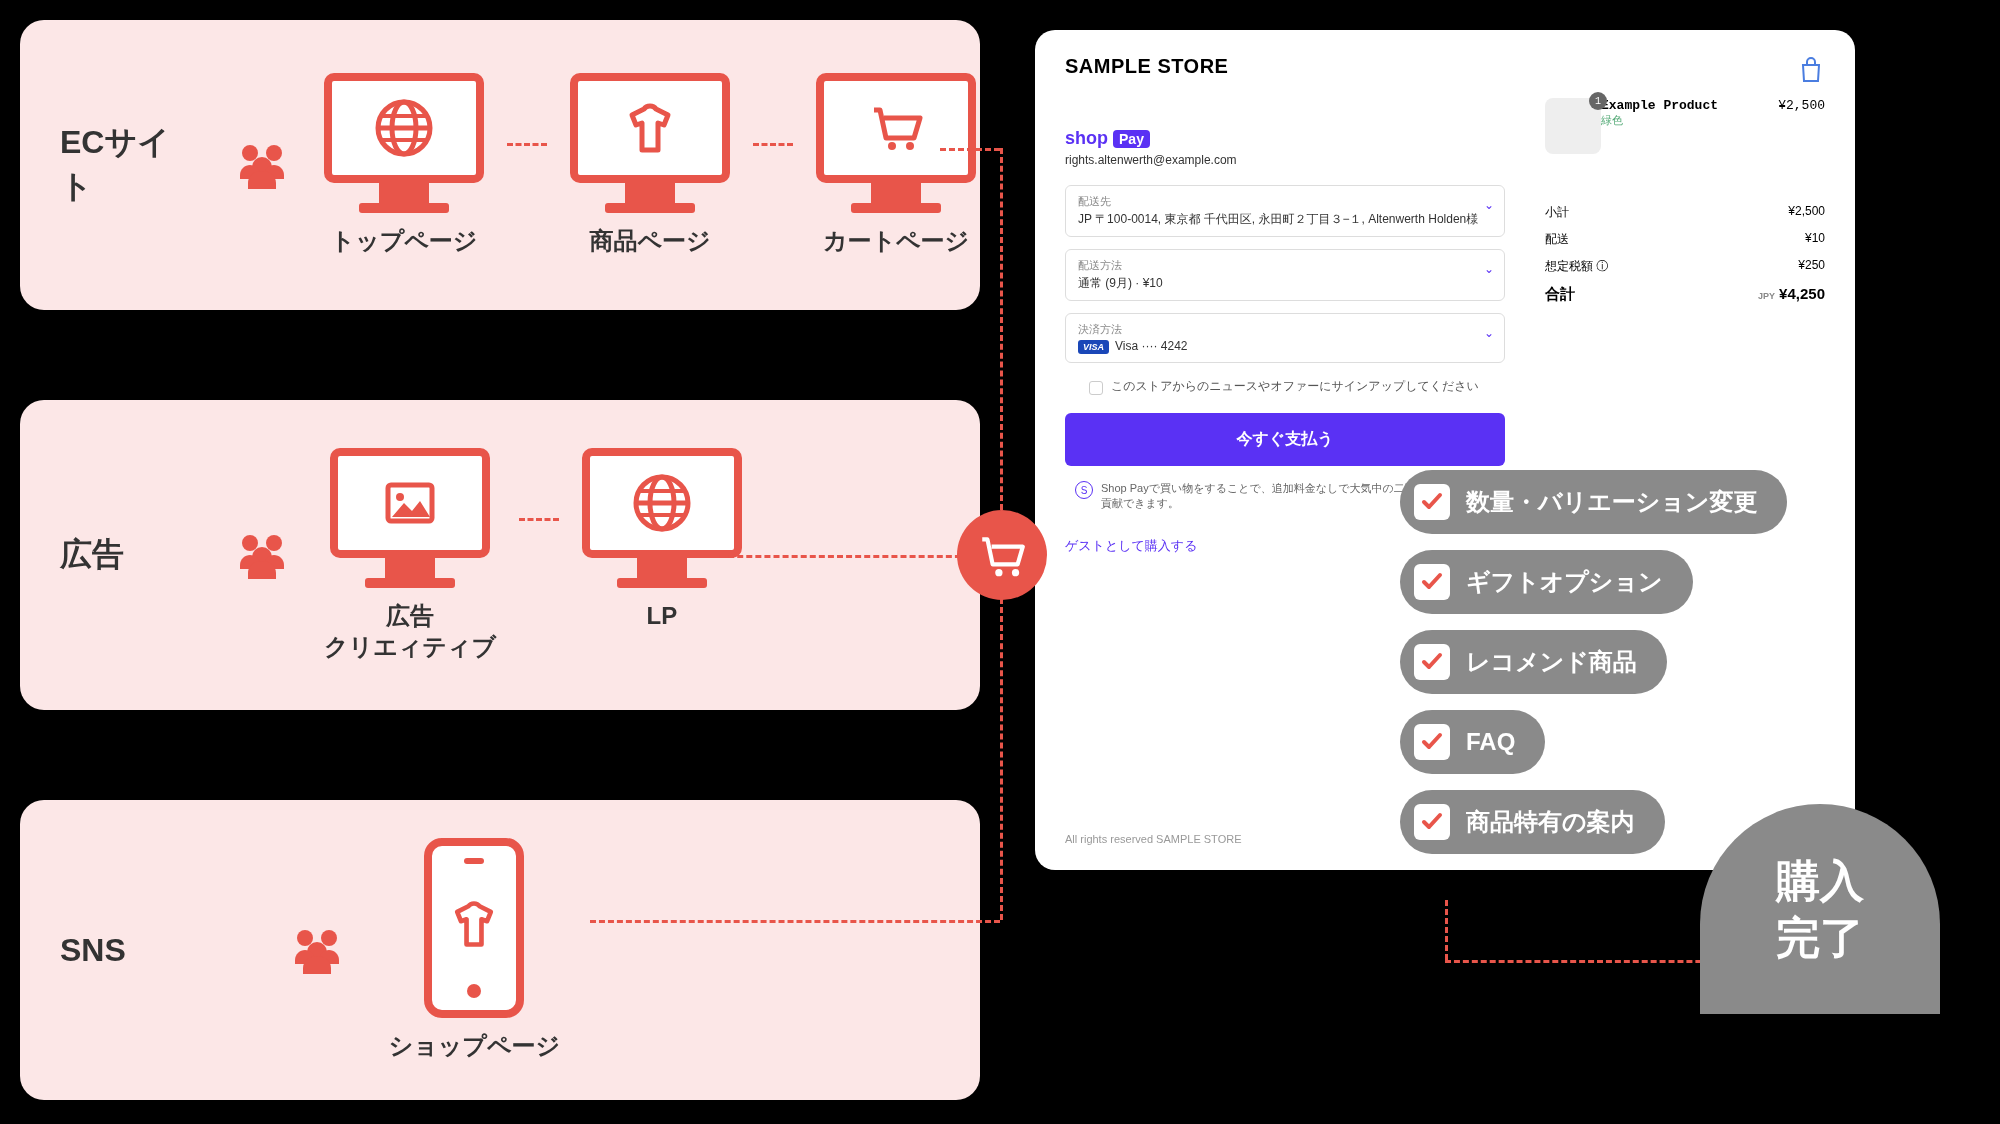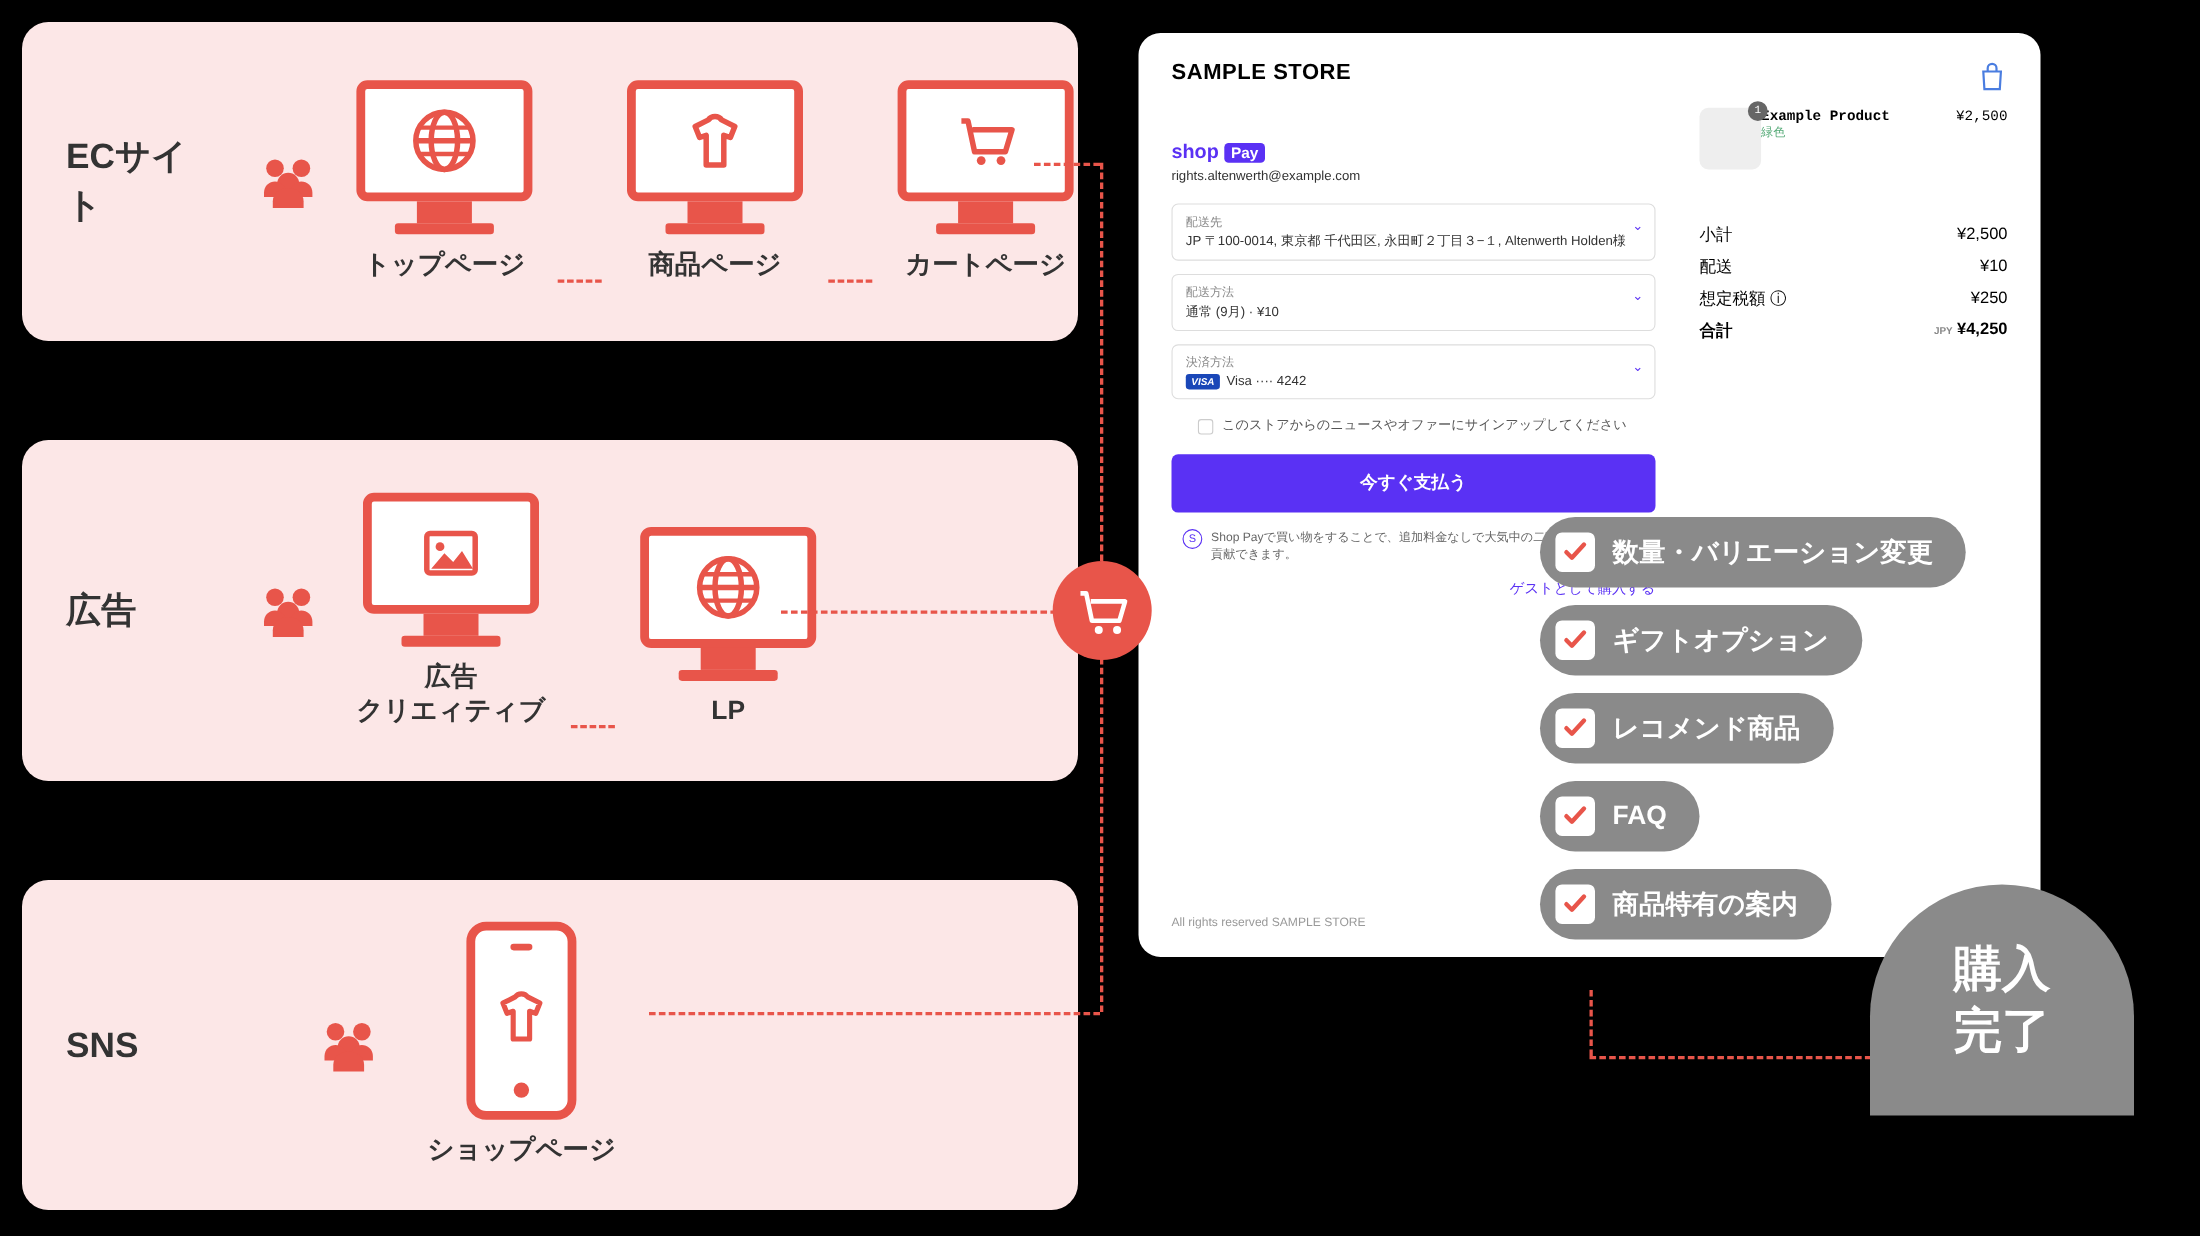--- a/index.html
+++ b/index.html
@@ -2,21 +2,21 @@
 <html><head>
 <meta charset="utf-8">
 <style>
   * { box-sizing: border-box; margin: 0; padding: 0; }
   body { font-family: "Hiragino Sans", "Yu Gothic", "Meiryo", sans-serif; background: #000; width: 2000px; height: 1124px; position: relative; overflow: hidden; }
   
   
   .panel { position: absolute; background: #fce7e7; border-radius: 24px; padding: 30px 40px; display: flex; align-items: center; }
   .panel-title { font-size: 32px; font-weight: 700; color: #333; margin-right: 30px; min-width: 140px; }
   .users-icon { color: #e8554a; margin-right: 30px; }
-  .devices { display: flex; align-items: flex-end; gap: 23px; }
+  .devices { display: flex; align-items: flex-start; gap: 23px; }
   .device-item { display: flex; flex-direction: column; align-items: center; }
   .device-label { font-size: 24px; font-weight: 700; color: #333; margin-top: 12px; text-align: center; line-height: 1.3; }
   .dashed-h { border-top: 3px dashed #e8554a; width: 40px; margin-top: 70px; }
   
   
   .monitor { width: 160px; }
   .monitor-screen { width: 160px; height: 110px; border: 8px solid #e8554a; border-radius: 10px; display: flex; align-items: center; justify-content: center; background: #fff; }
   .monitor-stand { width: 50px; height: 20px; background: #e8554a; margin: 0 auto; }
   .monitor-base { width: 90px; height: 10px; background: #e8554a; margin: 0 auto; border-radius: 3px; }
   
@@ -50,30 +50,30 @@
   .field { border: 1px solid #ddd; border-radius: 6px; padding: 8px 12px; margin-bottom: 12px; position: relative; }
   .field-label { font-size: 11px; color: #888; }
   .field-value { font-size: 12px; color: #333; margin-top: 2px; }
   .field-chevron { position: absolute; right: 10px; top: 12px; color: #5a31f4; font-size: 12px; }
   .visa-badge { display: inline-block; background: #1a47b8; color: #fff; font-size: 9px; font-weight: 700; font-style: italic; padding: 2px 5px; border-radius: 3px; margin-right: 6px; }
   .signup-row { font-size: 12px; color: #555; margin-top: 15px; display: flex; align-items: flex-end; gap: 8px; margin-left: 24px; }
   .checkbox { width: 14px; height: 14px; border: 1px solid #ccc; border-radius: 3px; }
   .pay-button { background: #5a31f4; color: #fff; font-size: 16px; font-weight: 700; text-align: center; padding: 16px; border-radius: 6px; margin-top: 18px; }
   .sp-note { font-size: 11px; color: #666; margin-top: 15px; display: flex; gap: 8px; padding: 0 10px; }
   .sp-note-icon { color: #5a31f4; width: 18px; height: 18px; border: 1px solid #5a31f4; border-radius: 50%; flex-shrink: 0; display: flex; align-items: center; justify-content: center; font-size: 10px; }
-  .guest-link { color: #5a31f4; font-size: 13px; text-align: right; margin-top: 15px; }
+  .guest-link { color: #5a31f4; font-size: 13px; text-align: left; margin-top: 26px; }
   .footer-note { position: absolute; bottom: 25px; left: 30px; font-size: 11px; color: #999; }
   
   .prod-row { display: flex; align-items: flex-start; font-family: Liberation Mono, monospace; }
   .prod-thumb { width: 56px; height: 56px; background: #eee; border-radius: 8px; position: relative; }
   .prod-thumb::after { content: "1"; position: absolute; top: -6px; right: -6px; background: #666; color: #fff; width: 18px; height: 18px; border-radius: 50%; font-size: 10px; display: flex; align-items: center; justify-content: center; }
   .prod-name { font-size: 13px; font-weight: 600; }
   .prod-variant { font-size: 11px; color: #5a7; }
   .prod-price { margin-left: auto; font-size: 13px; }
-  .summary-row { display: flex; justify-content: space-between; font-size: 15px; margin-top: 10px; }
+  .summary-row { display: flex; justify-content: space-between; font-size: 12px; margin-top: 10px; }
   .summary-total { font-weight: 700; font-size: 15px; }
   .currency-sm { font-size: 9px; color: #888; margin-right: 4px; }
   
   
   .chip { position: absolute; background: #8a8a8a; color: #fff; border-radius: 999px; padding: 14px 30px 14px 14px; display: flex; align-items: center; gap: 16px; font-size: 24px; font-weight: 600; z-index: 20; }
   .chip-check { width: 36px; height: 36px; background: #fff; border-radius: 6px; display: flex; align-items: center; justify-content: center; color: #e8554a; font-size: 24px; font-weight: 700; }
   
   
   .done-badge { position: absolute; right: 60px; bottom: 110px; width: 240px; height: 210px; background: #8a8a8a; border-radius: 120px 120px 0 0; display: flex; align-items: center; justify-content: center; color: #fff; font-size: 44px; font-weight: 700; text-align: center; line-height: 1.3; z-index: 15; }
   

